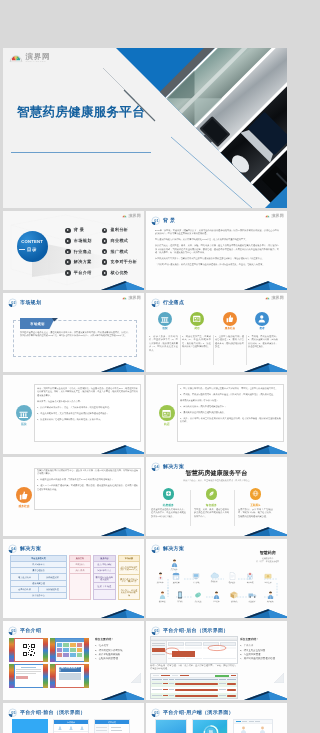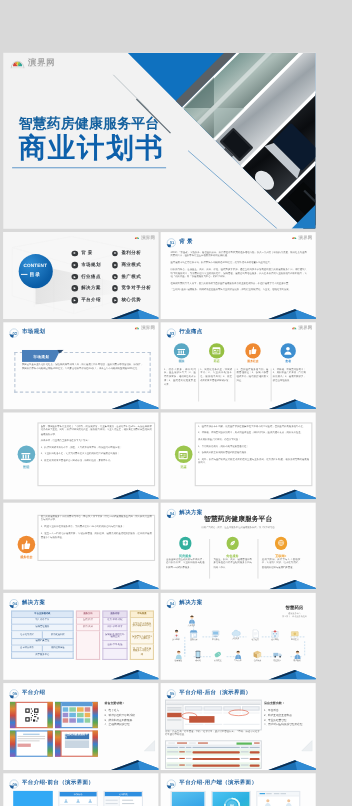--- a/index.html
+++ b/index.html
@@ -223,21 +223,20 @@
         <path d="M19.4 10.1 A8.4 8.4 0 0 1 22.4 16.4 L14 16.4 Z" fill="#2fa396"></path>
         <path d="M2.4 19.2 A11.6 11.6 0 0 1 25.6 19.2" fill="none" stroke="#c9c9c9" stroke-width="1.6" stroke-linecap="round"></path>
         <path d="M2.4 19.2 H25.6" stroke="#dadada" stroke-width="1.1"></path>
       </svg>
       <div>
         <div class="wm-txt">演界网</div>
         <div class="wm-sub">WWW.YANJ.COM</div>
       </div>
     </div>
     <div class="cv-t1">智慧药房健康服务平台</div>
-    <div class="cv-t2">商业计划书</div>
     <div class="cv-rule"></div>
   </div>
 
   <div class="slide" style="left:3px;top:165px">
     <div class="toc-bg"></div>
     <svg width="141" height="79" style="position:absolute;left:0;top:0;opacity:.28">
       <g stroke="#e4e4e4" stroke-width=".5" fill="none">
         <path d="M8 14 L62 4 L118 16 L64 30 Z"></path>
         <path d="M8 14 L8 58 L64 74 L64 30"></path>
         <path d="M118 16 L118 58 L64 74"></path>

